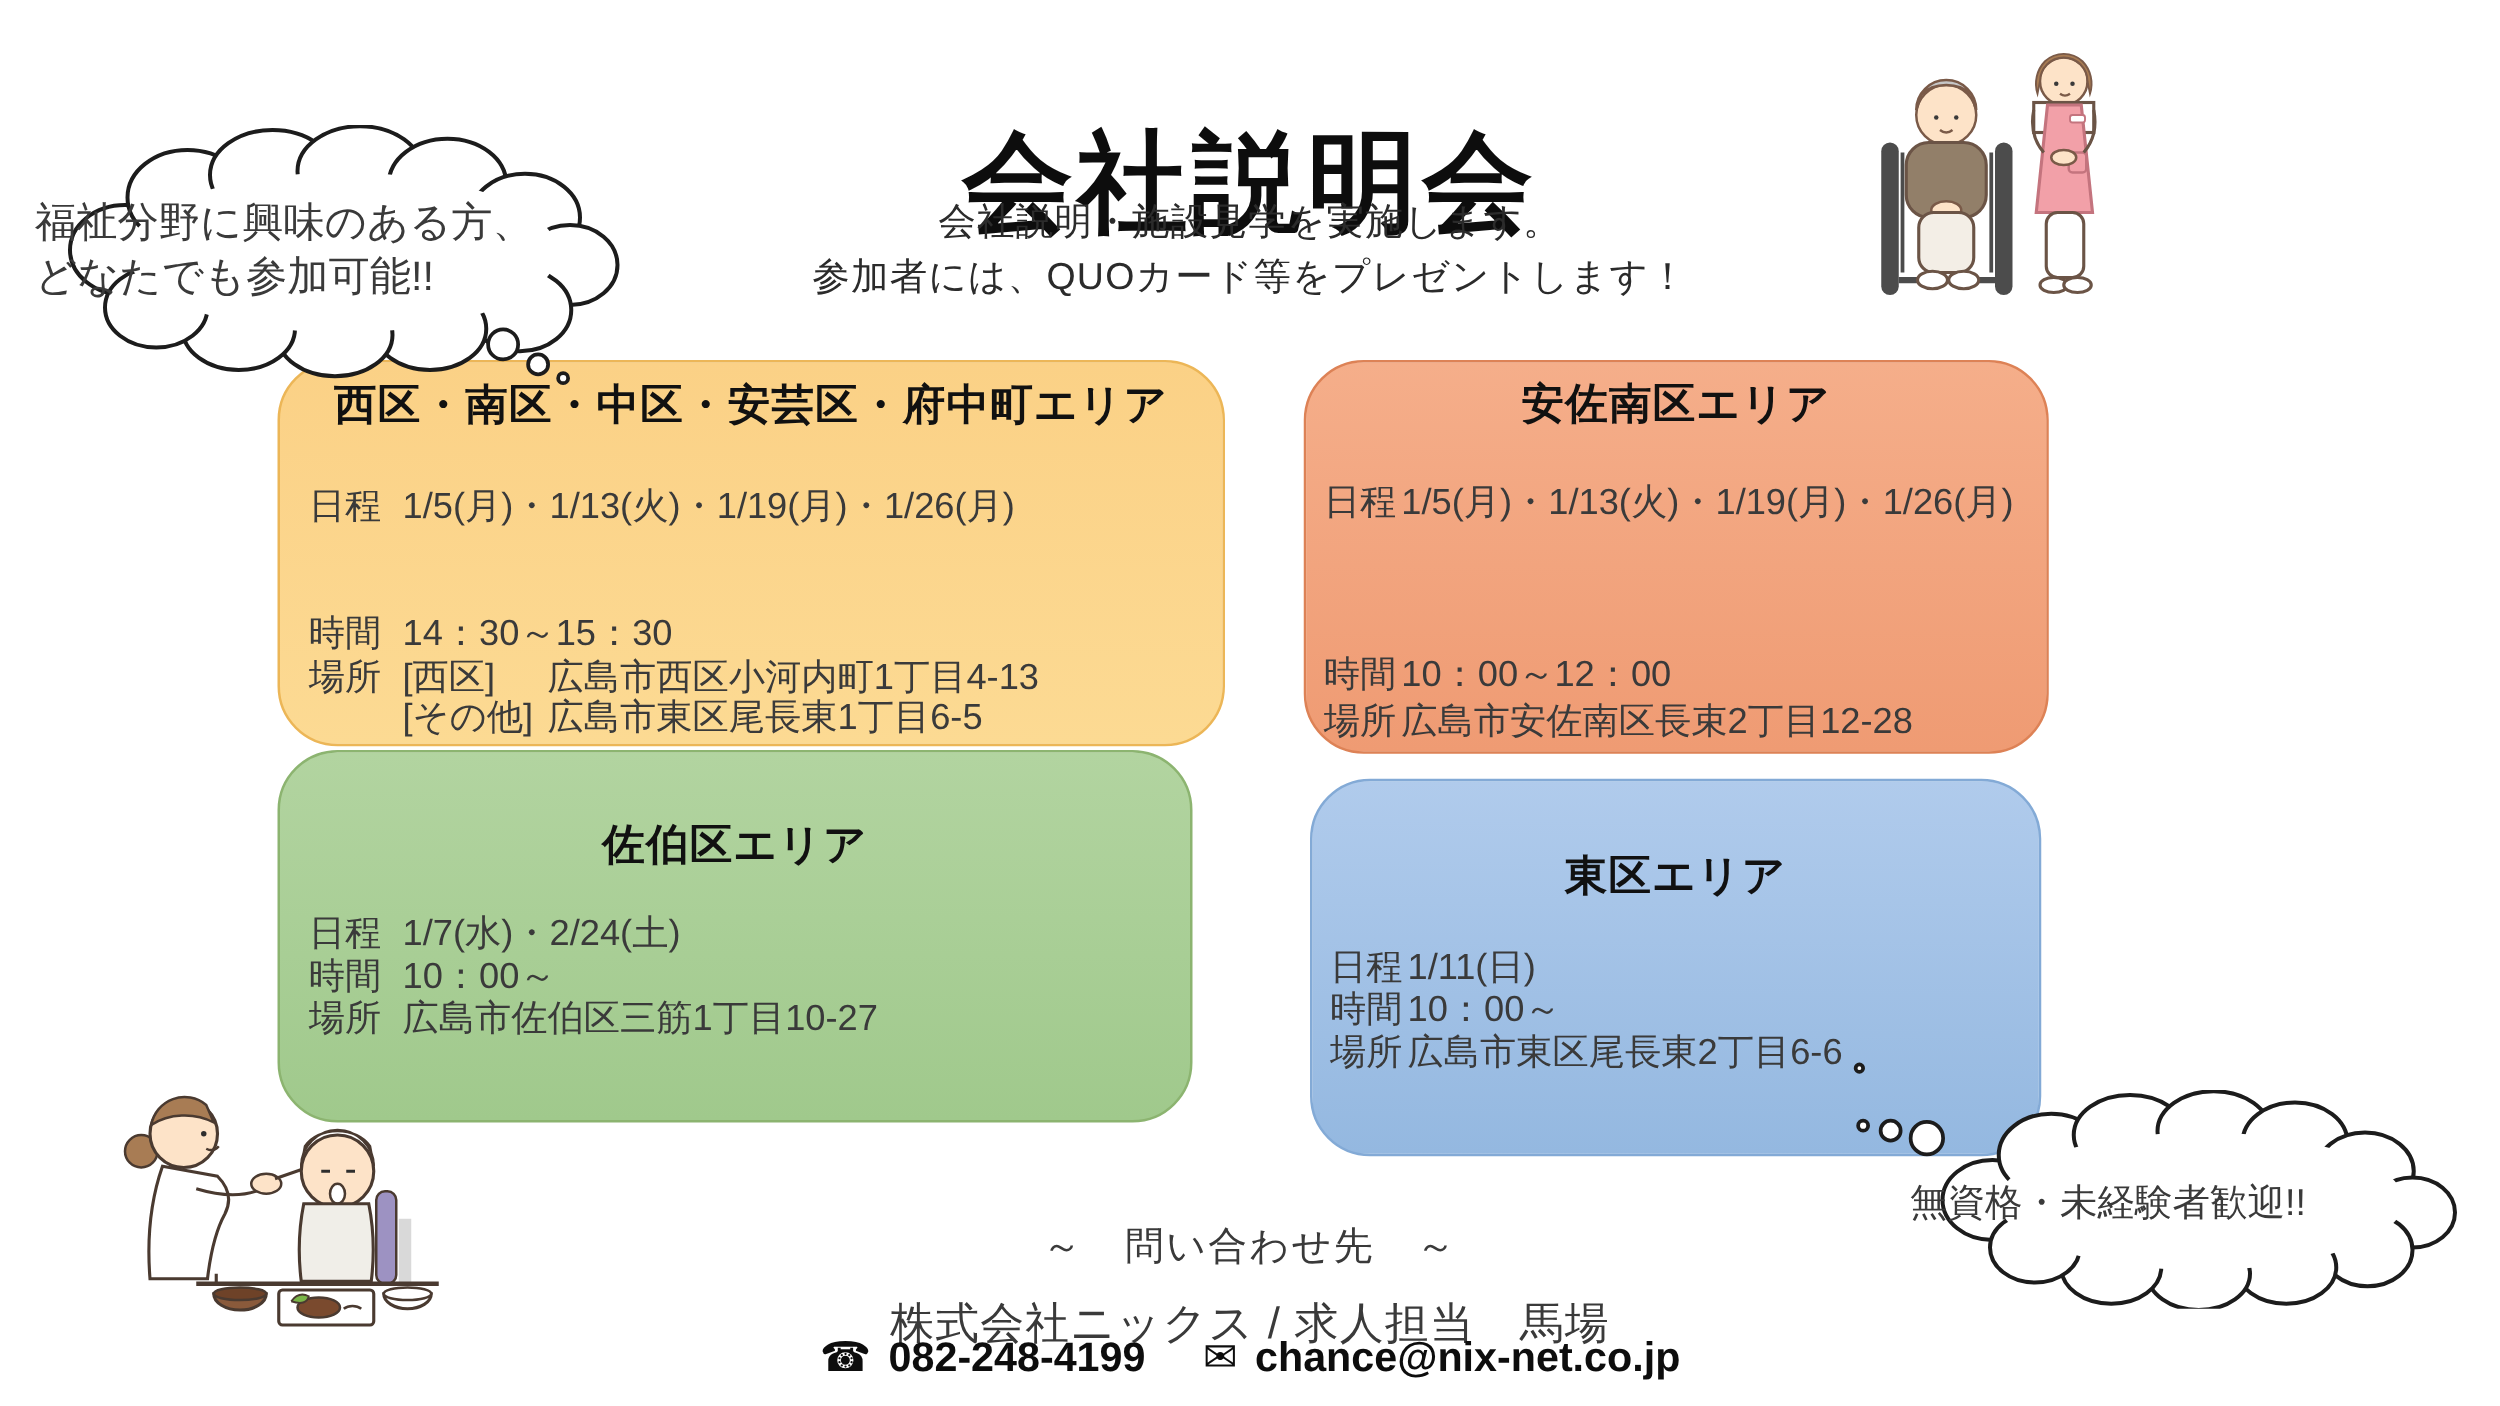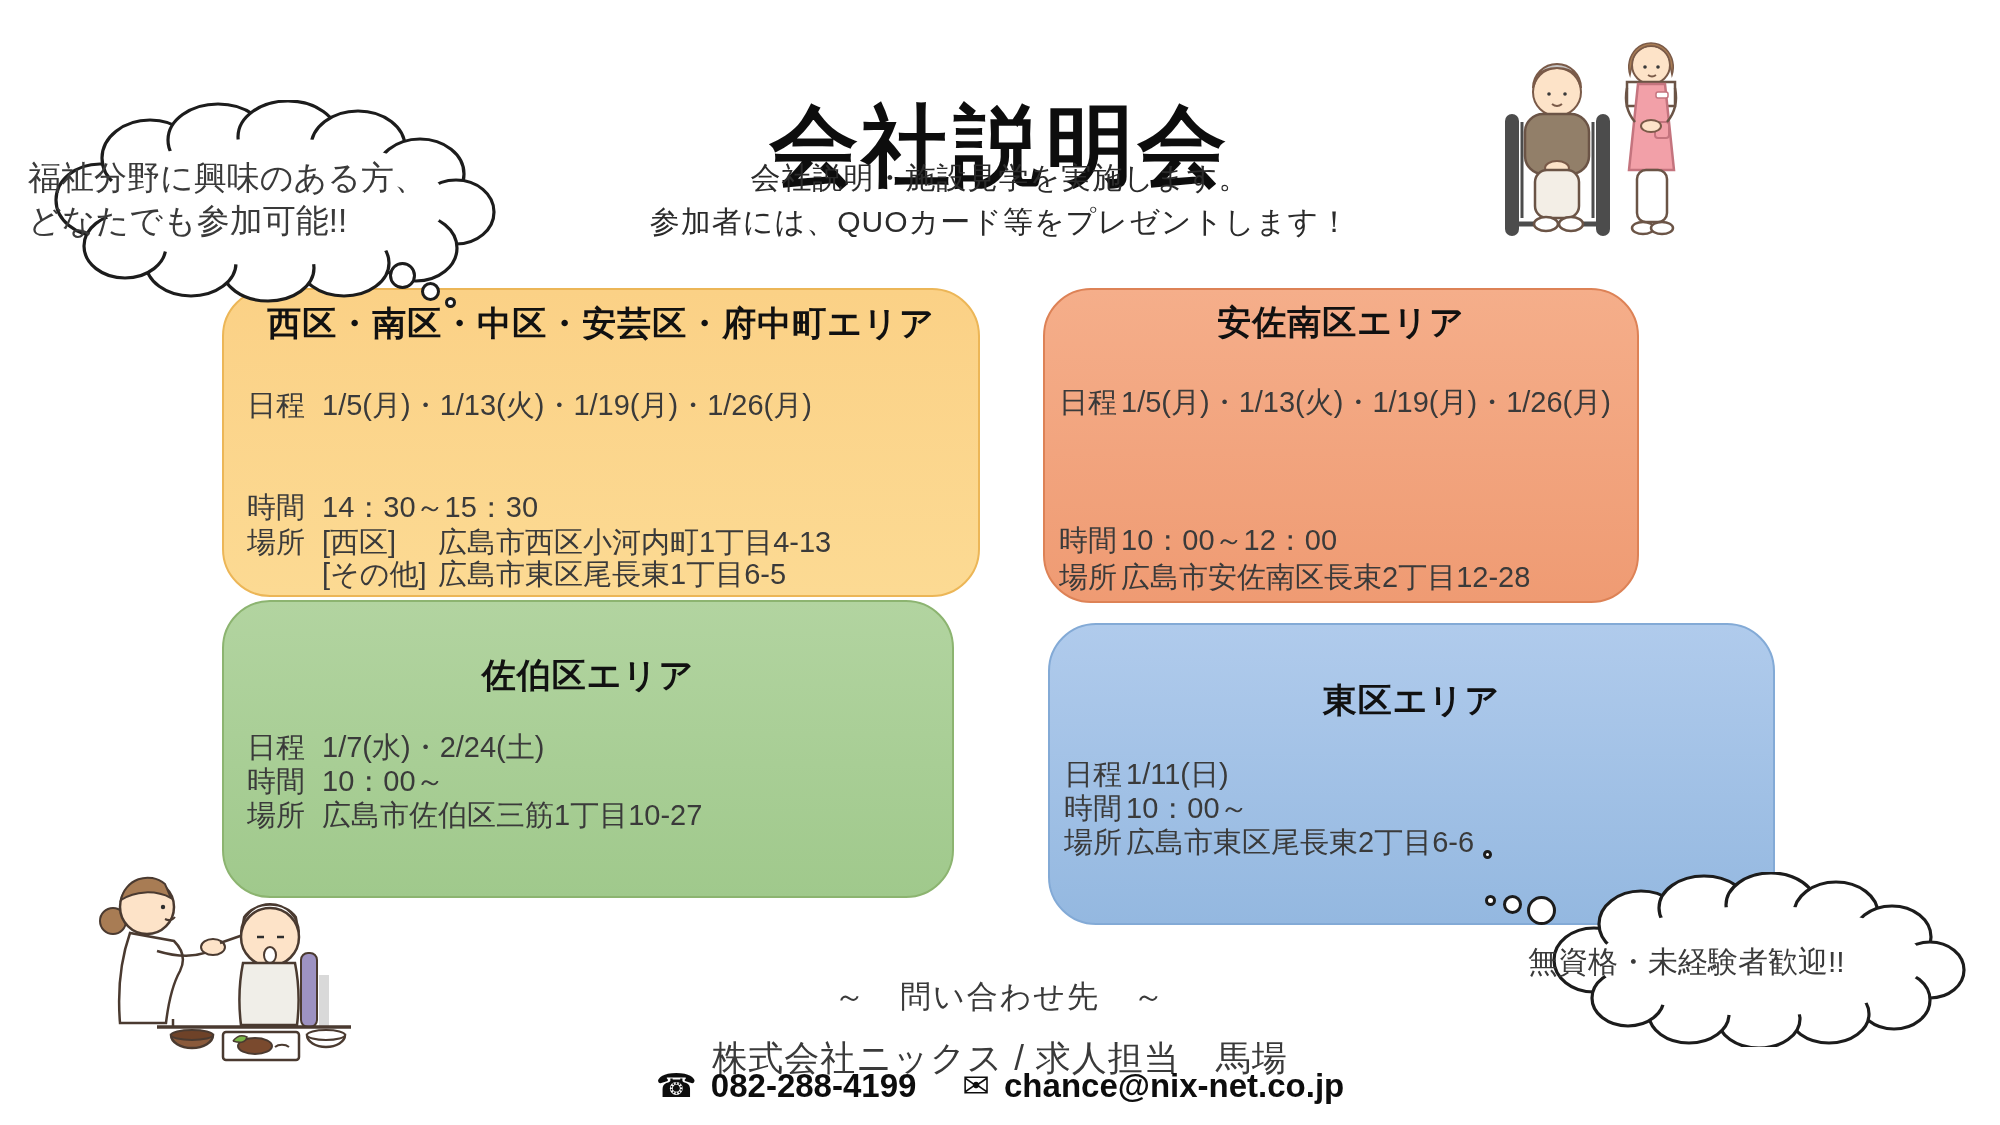--- a/index.html
+++ b/index.html
@@ -150,21 +150,21 @@
     <div class="row" style="top:160px;">
       <span class="lbl">時間</span>
       <span class="val">10：00～</span>
     </div>
     <div class="row" style="top:194px;">
       <span class="lbl">場所</span>
       <span class="val">広島市佐伯区三筋1丁目10-27</span>
     </div>
   </section>
 
-  <section class="area pad-r" style="left: 1048px; top: 623px; width: 727px; height: 302px; background: linear-gradient(rgb(176, 203, 236), rgb(148, 184, 224)); border-color: rgb(131, 170, 214);">
+  <section class="area pad-r" style="left: 1048px; top: 623px; width: 585px; height: 302px; background: linear-gradient(rgb(176, 203, 236), rgb(148, 184, 224)); border-color: rgb(131, 170, 214);">
     <h2 class="area-title" style="top:53px;">東区エリア</h2>
     <div class="row" style="top:130px;">
       <span class="lbl">日程</span>
       <span class="val">1/11(日)</span>
     </div>
     <div class="row" style="top:164px;">
       <span class="lbl">時間</span>
       <span class="val">10：00～</span>
     </div>
     <div class="row" style="top:198px;">
@@ -194,21 +194,21 @@
         <ellipse cx="100" cy="126" rx="36" ry="28"></ellipse>
       </g>
       <ellipse cx="233" cy="89" rx="162" ry="55" fill="#ffffff"></ellipse>
     </svg>
     <div class="cloud-text">無資格・未経験者歓迎!!</div>
   </div>
 
   <div class="contact-heading">～　問い合わせ先　～</div>
   <div class="contact-company">株式会社ニックス / 求人担当　馬場</div>
   <div class="contact-line">
-    <span class="icon">☎</span><span class="sp"></span><span>082-288-4199</span><span class="gap"></span><span class="icon">✉</span><span class="sp"></span><span>chance@nix-net.co.jp</span>
+    <span class="icon">☎</span><span class="sp"></span><span>082-248-4199</span><span class="gap"></span><span class="icon">✉</span><span class="sp"></span><span>chance@nix-net.co.jp</span>
   </div>
 
   <svg class="illus" style="left:1495px;top:18px;width:215px;height:232px;" viewBox="0 0 215 232" aria-hidden="true">
 
     <rect x="10" y="96" width="14" height="122" rx="7" fill="#4c4c4c"></rect>
     <rect x="101" y="96" width="14" height="122" rx="7" fill="#4c4c4c"></rect>
     <line x1="24" y1="206" x2="101" y2="206" stroke="#4c4c4c" stroke-width="5"></line>
     <line x1="27" y1="104" x2="27" y2="200" stroke="#4c4c4c" stroke-width="3"></line>
     <line x1="98" y1="104" x2="98" y2="200" stroke="#4c4c4c" stroke-width="3"></line>
 

